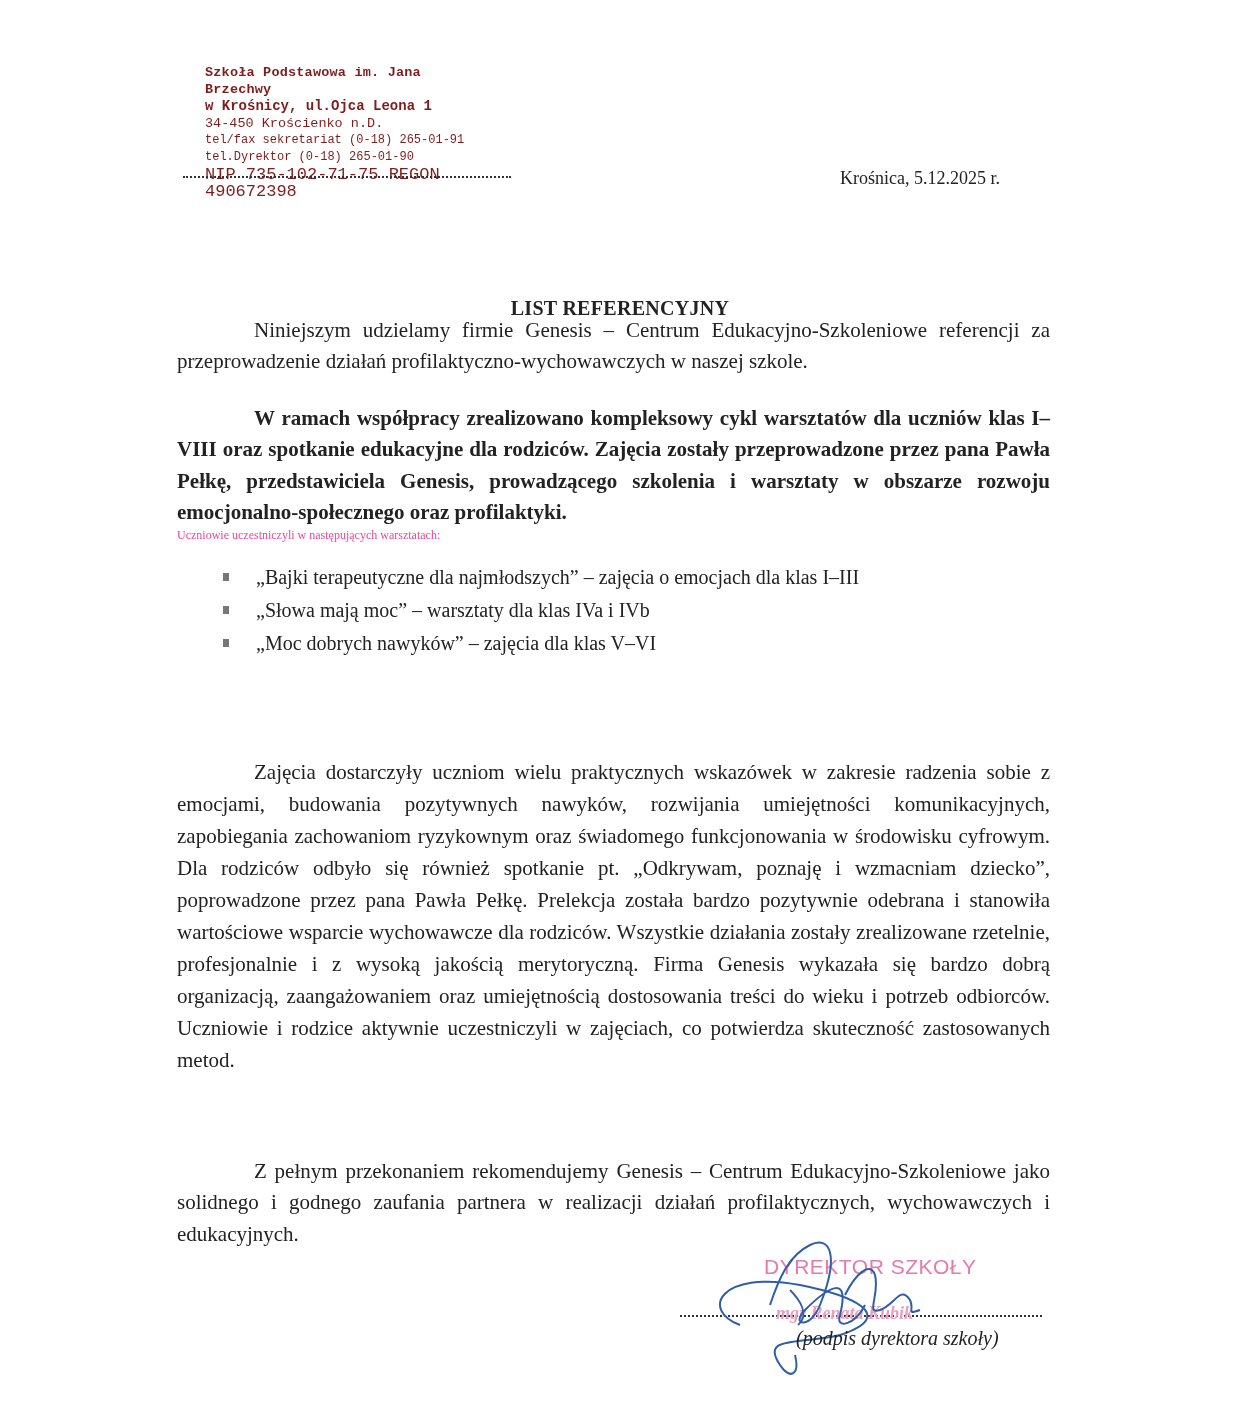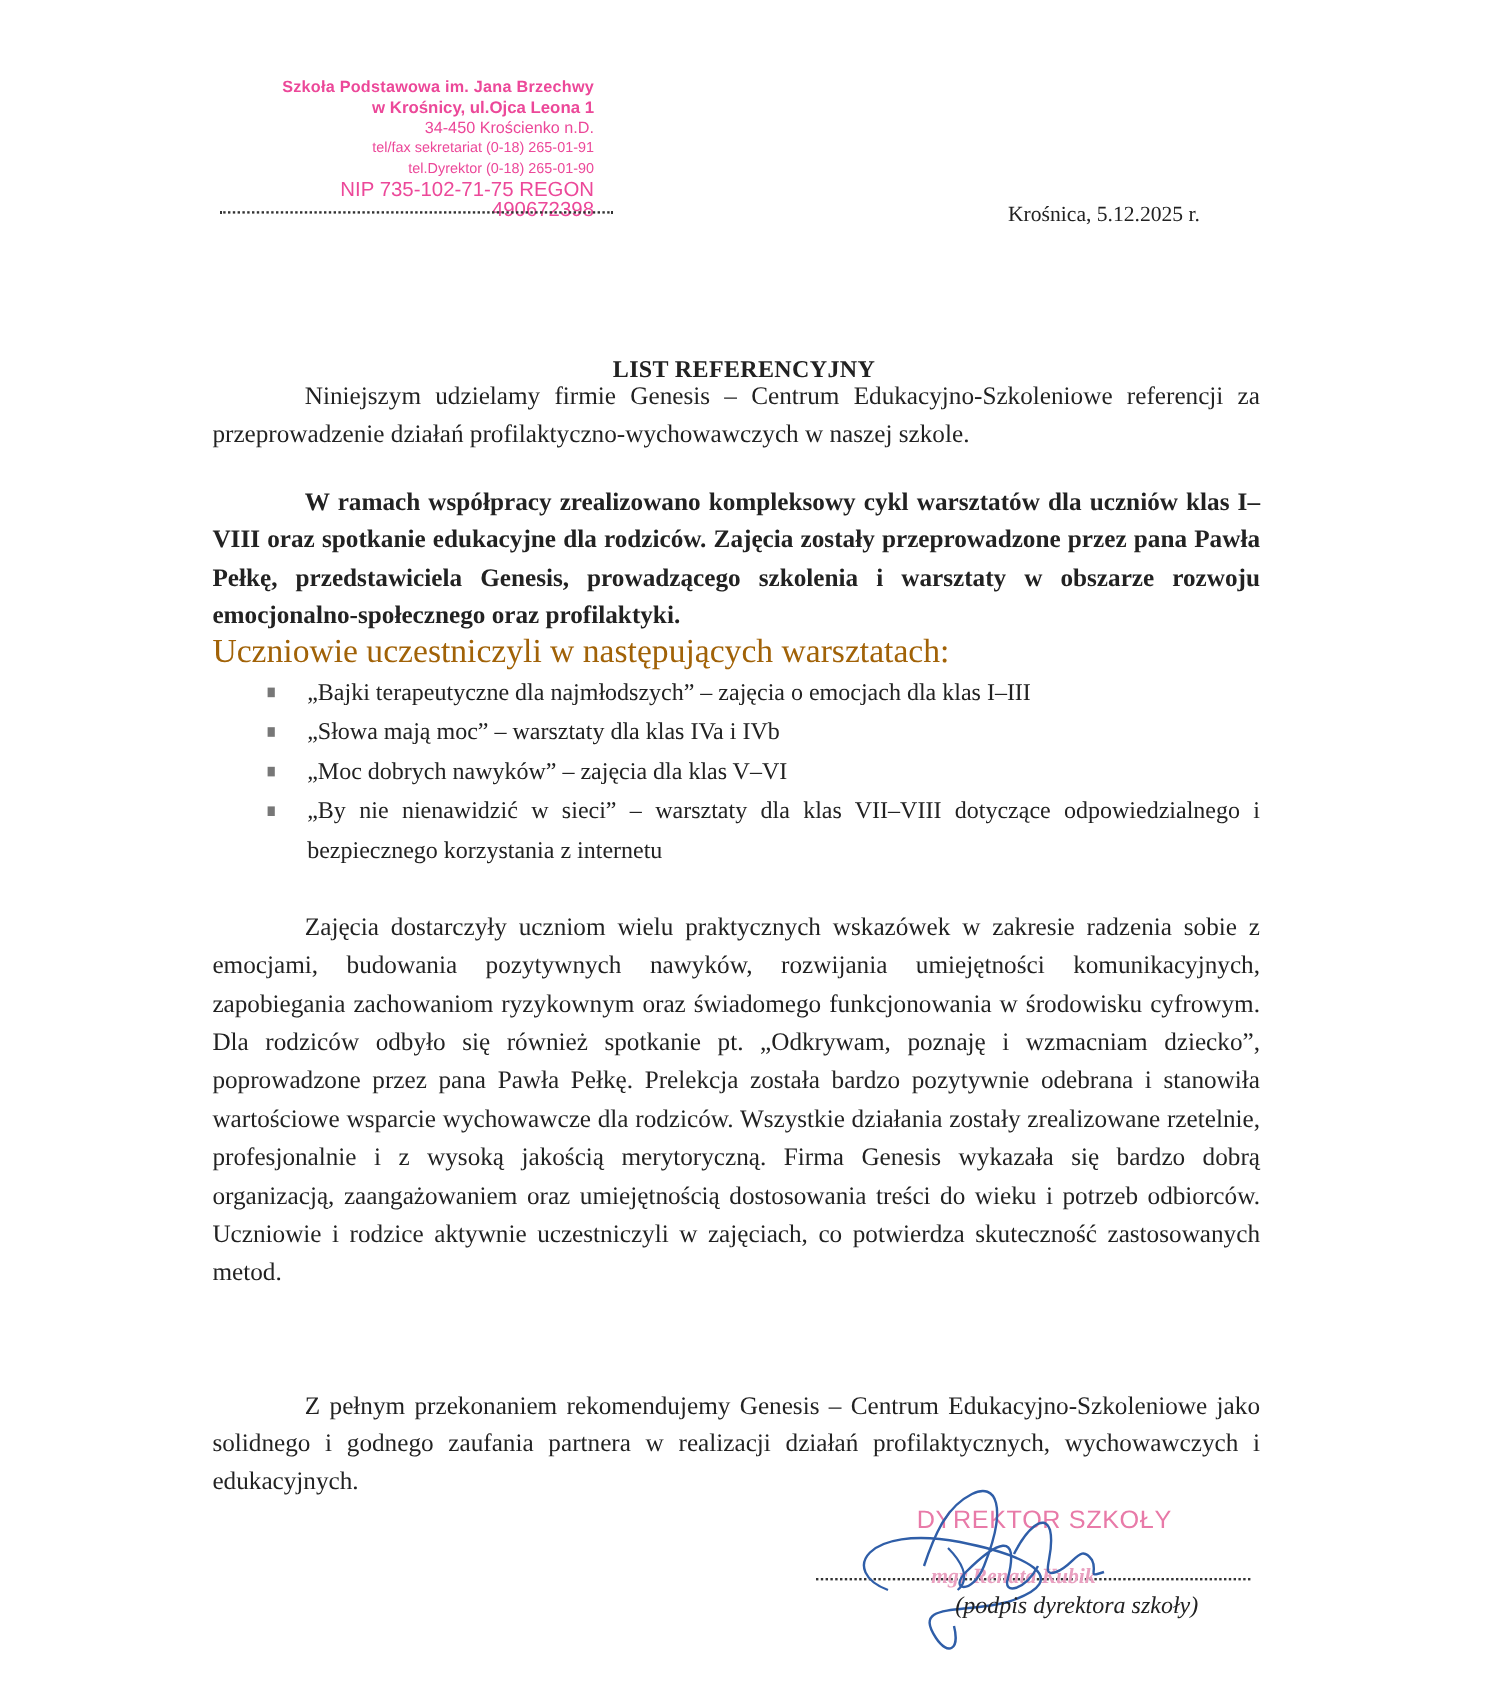--- a/index.html
+++ b/index.html
@@ -1,30 +1,30 @@
 <!DOCTYPE html>
 <html><head>
   <meta charset="utf-8">
   <style>
     html, body { margin: 0; padding: 0; background: #ffffff; }
     body { width: 1240px; height: 1419px; position: relative; overflow: hidden; font-family: "Liberation Serif", serif; color: #1a1a1a; }
-    .stamp { position: absolute; left: 205px; top: 64px; width: 290px; text-align: right; font-family: Liberation Sans, sans-serif; color: #ec4899; line-height: 17px; }
+    .stamp { position: absolute; left: 205px; top: 64px; width: 290px; text-align: left; font-family: Liberation Mono, monospace; color: #7f1d1d; line-height: 17px; }
     .stamp .l0 { font-size: 13.5px; font-weight: bold; letter-spacing: 0.2px; }
     .stamp .l1 { font-size: 14px; font-weight: bold; }
     .stamp .l2 { font-size: 13.5px; }
     .stamp .l3, .stamp .l4 { font-size: 12px; }
     .stamp .l5 { font-size: 17px; }
     .dots-top { position: absolute; left: 183px; top: 176px; width: 328px; border-top: 2px dotted #333; }
     .date { position: absolute; left: 840px; top: 168px; font-size: 18px; color: #222; }
     .title { position: absolute; left: 0; width: 1240px; top: 268px; text-align: center; font-weight: bold; font-size: 20px; letter-spacing: 0.3px; color: #222; margin-top: 29px; }
     .para { position: absolute; left: 177px; width: 873px; font-size: 21px; line-height: 31.3px; text-align: justify; text-align-last: left; color: #222; }
     .para .indent { display: inline-block; width: 77px; }
     .p1 { top: 315px; }
     .p2 { top: 403px; font-weight: bold; }
-    .intro { position: absolute; left: 177px; top: 528px; font-size: 28px; color: #a16207; }
+    .intro { position: absolute; left: 177px; top: 528px; font-size: 12px; color: #ec4899; }
     .list { position: absolute; left: 216px; top: 561px; width: 834px; margin: 0; padding: 0; list-style: none; }
     .list li { position: relative; padding-left: 40px; font-size: 20px; line-height: 33px; text-align: justify; text-align-last: left; color: #222; }
     .list li .bullet { position: absolute; left: 7px; top: 12px; width: 6px; height: 8px; background: #777; }
     .p3 { top: 756px; line-height: 32px; }
     .p4 { top: 1156px; }
     .sig-area { position: absolute; left: 680px; top: 1215px; width: 370px; height: 180px; }
     .sig-stamp-title { position: absolute; left: 84px; top: 40px; font-family: "Liberation Sans", sans-serif; font-size: 21px; color: #e87aa8; letter-spacing: 0.5px; }
     .sig-stamp-name { position: absolute; left: 96px; top: 88px; font-family: "Liberation Serif", serif; font-style: italic; font-weight: bold; font-size: 18px; color: #e9a0c0; }
     .sig-dots { position: absolute; left: 0; top: 100px; width: 362px; border-top: 2px dotted #333; }
     .sig-label { position: absolute; left: 116px; top: 112px; font-style: italic; font-size: 20px; color: #222; }
@@ -50,21 +50,20 @@
 <div class="para p1"><span class="indent"></span><span>Niniejszym udzielamy firmie Genesis – Centrum Edukacyjno-Szkoleniowe referencji za przeprowadzenie działań profilaktyczno-wychowawczych w naszej szkole.</span></div>
 
 <div class="para p2"><span class="indent"></span><span>W ramach współpracy zrealizowano kompleksowy cykl warsztatów dla uczniów klas I–VIII oraz spotkanie edukacyjne dla rodziców. Zajęcia zostały przeprowadzone przez pana Pawła Pełkę, przedstawiciela Genesis, prowadzącego szkolenia i warsztaty w obszarze rozwoju emocjonalno-społecznego oraz profilaktyki.</span></div>
 
 <div class="intro">Uczniowie uczestniczyli w następujących warsztatach:</div>
 
 <ul class="list">
   <li><span class="bullet"></span><span>„Bajki terapeutyczne dla najmłodszych” – zajęcia o emocjach dla klas I–III</span></li>
   <li><span class="bullet"></span><span>„Słowa mają moc” – warsztaty dla klas IVa i IVb</span></li>
   <li><span class="bullet"></span><span>„Moc dobrych nawyków” – zajęcia dla klas V–VI</span></li>
-  <li><span class="bullet"></span><span>„By nie nienawidzić w sieci” – warsztaty dla klas VII–VIII dotyczące odpowiedzialnego i bezpiecznego korzystania z internetu</span></li>
 </ul>
 
 <div class="para p3"><span class="indent"></span><span>Zajęcia dostarczyły uczniom wielu praktycznych wskazówek w zakresie radzenia sobie z emocjami, budowania pozytywnych nawyków, rozwijania umiejętności komunikacyjnych, zapobiegania zachowaniom ryzykownym oraz świadomego funkcjonowania w środowisku cyfrowym. Dla rodziców odbyło się również spotkanie pt. „Odkrywam, poznaję i wzmacniam dziecko”, poprowadzone przez pana Pawła Pełkę. Prelekcja została bardzo pozytywnie odebrana i stanowiła wartościowe wsparcie wychowawcze dla rodziców. Wszystkie działania zostały zrealizowane rzetelnie, profesjonalnie i z wysoką jakością merytoryczną. Firma Genesis wykazała się bardzo dobrą organizacją, zaangażowaniem oraz umiejętnością dostosowania treści do wieku i potrzeb odbiorców. Uczniowie i rodzice aktywnie uczestniczyli w zajęciach, co potwierdza skuteczność zastosowanych metod.</span></div>
 
 <div class="para p4"><span class="indent"></span><span>Z pełnym przekonaniem rekomendujemy Genesis – Centrum Edukacyjno-Szkoleniowe jako solidnego i godnego zaufania partnera w realizacji działań profilaktycznych, wychowawczych i edukacyjnych.</span></div>
 
 <div class="sig-area">
   <div class="sig-stamp-title">DYREKTOR SZKOŁY</div>
   <div class="sig-dots"></div>
   <div class="sig-stamp-name">mgr Renata Kubik</div>

